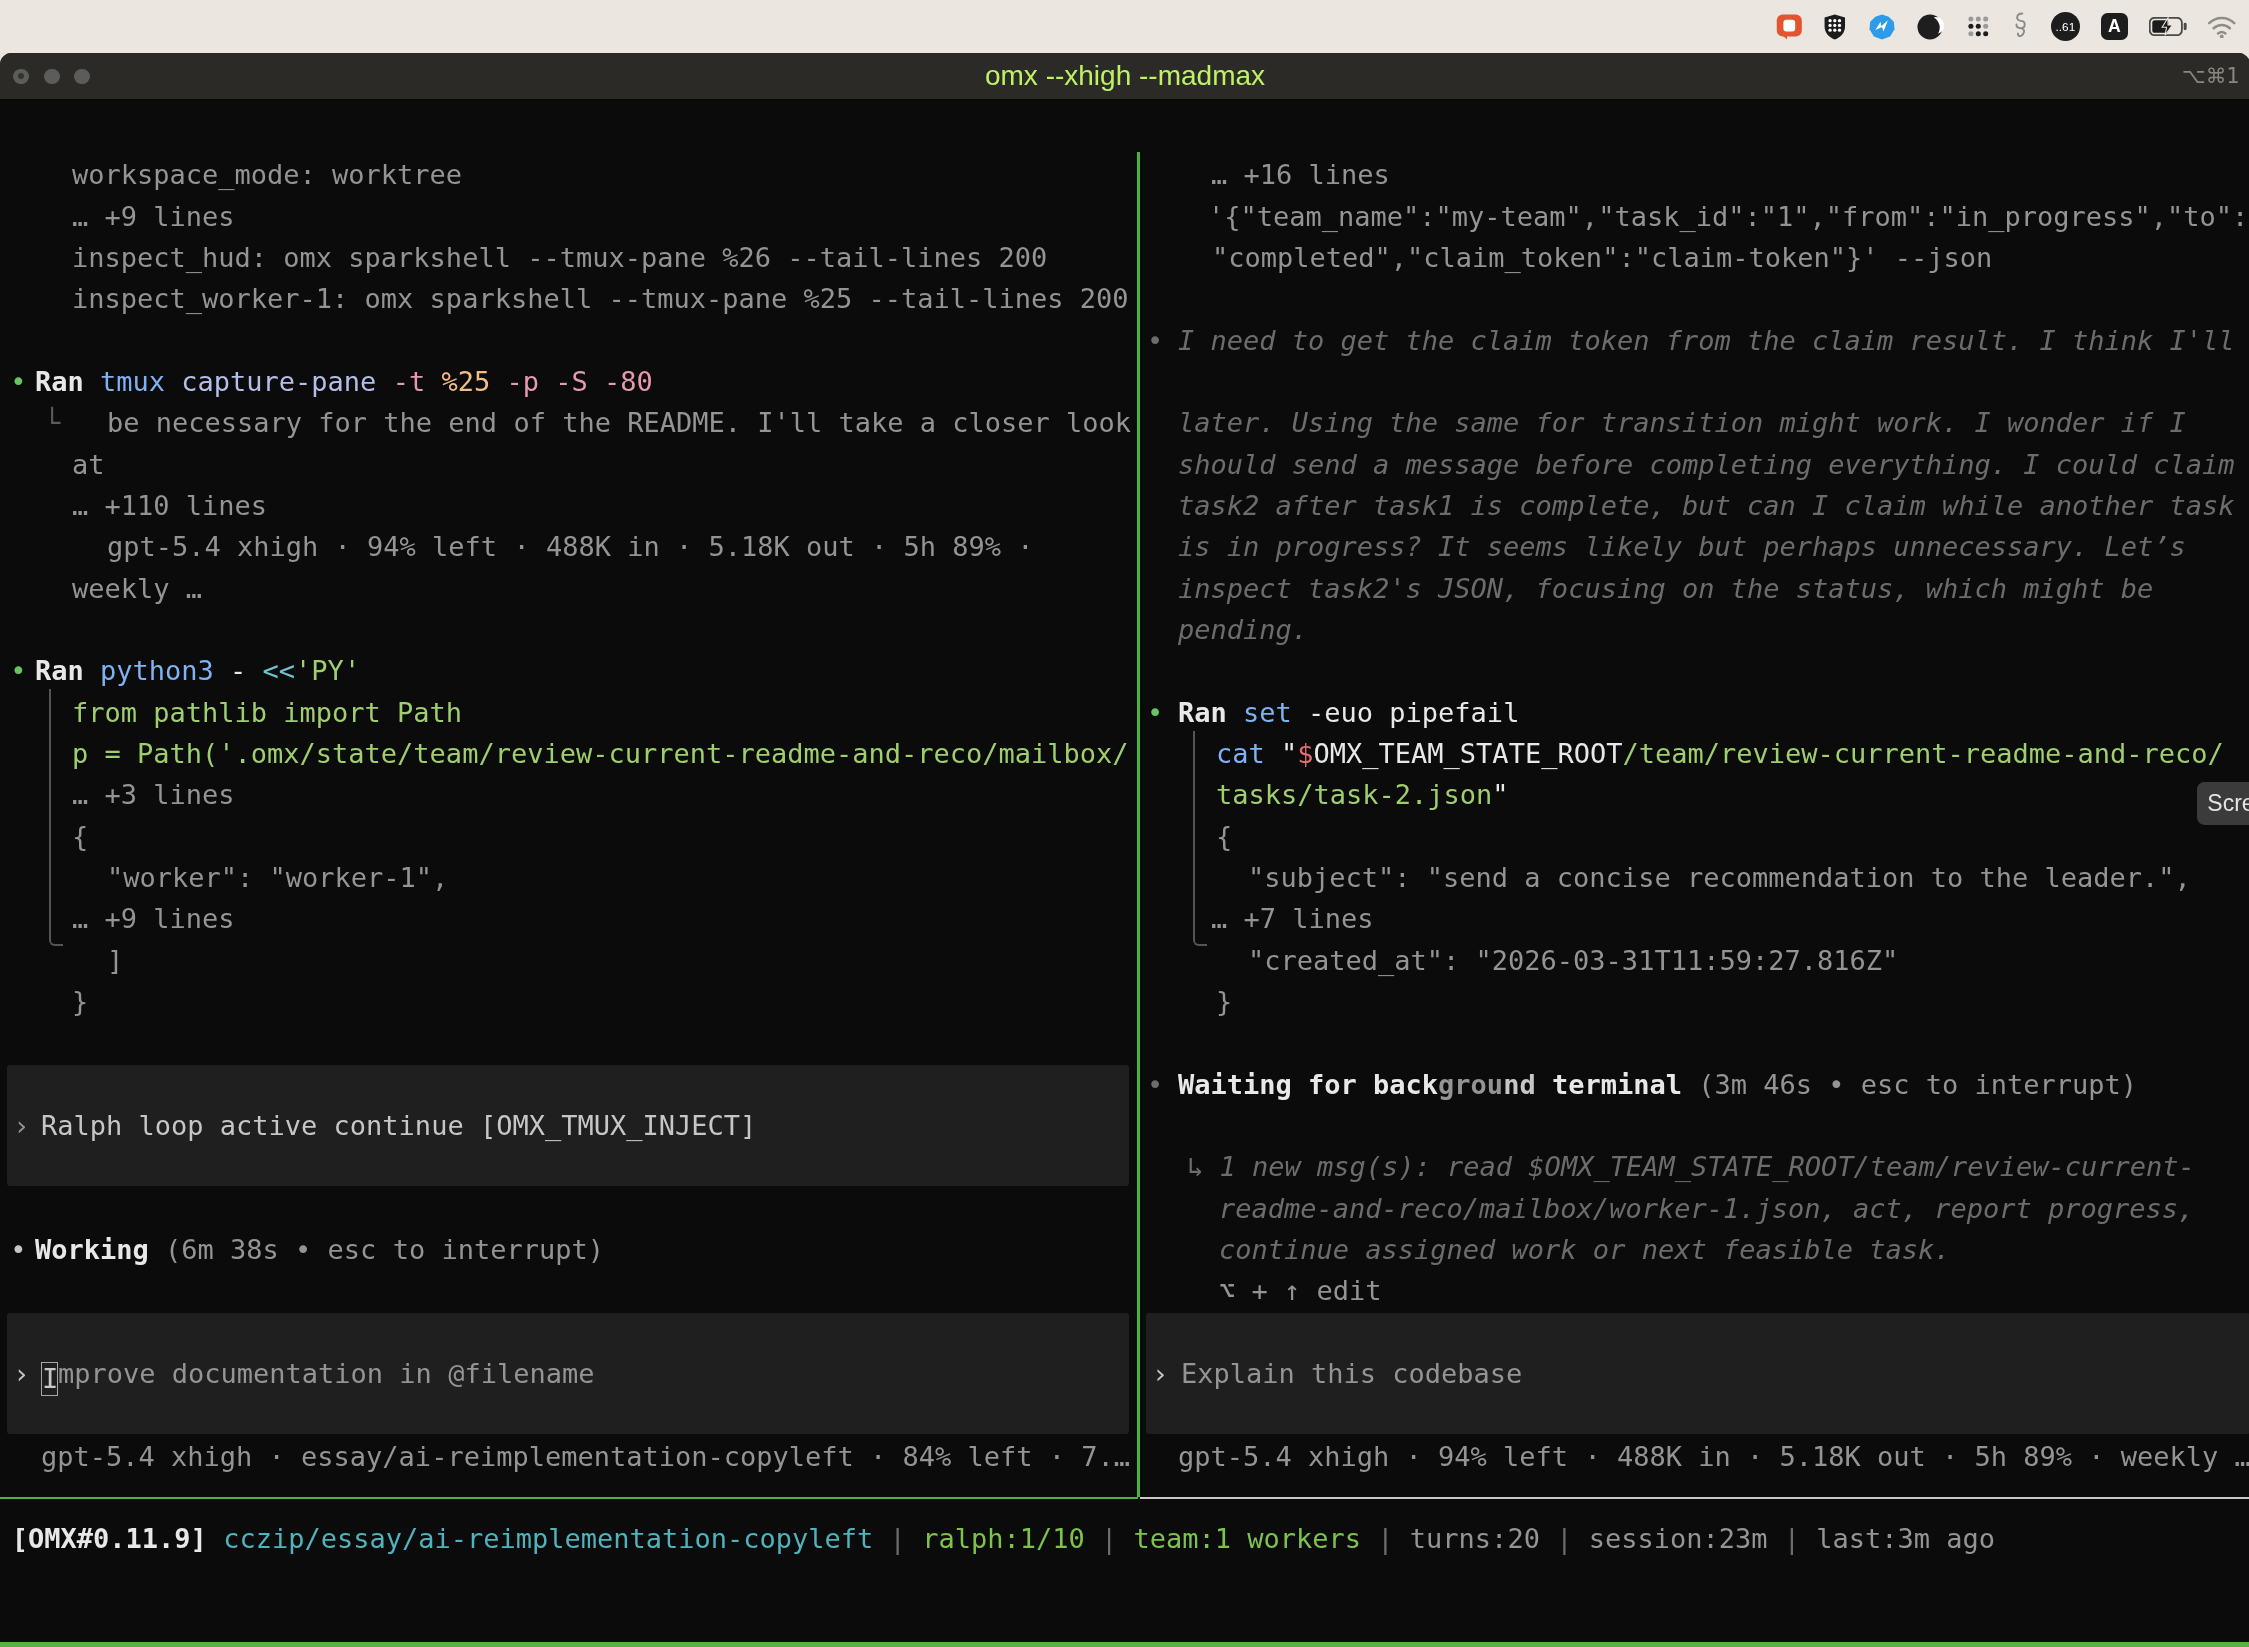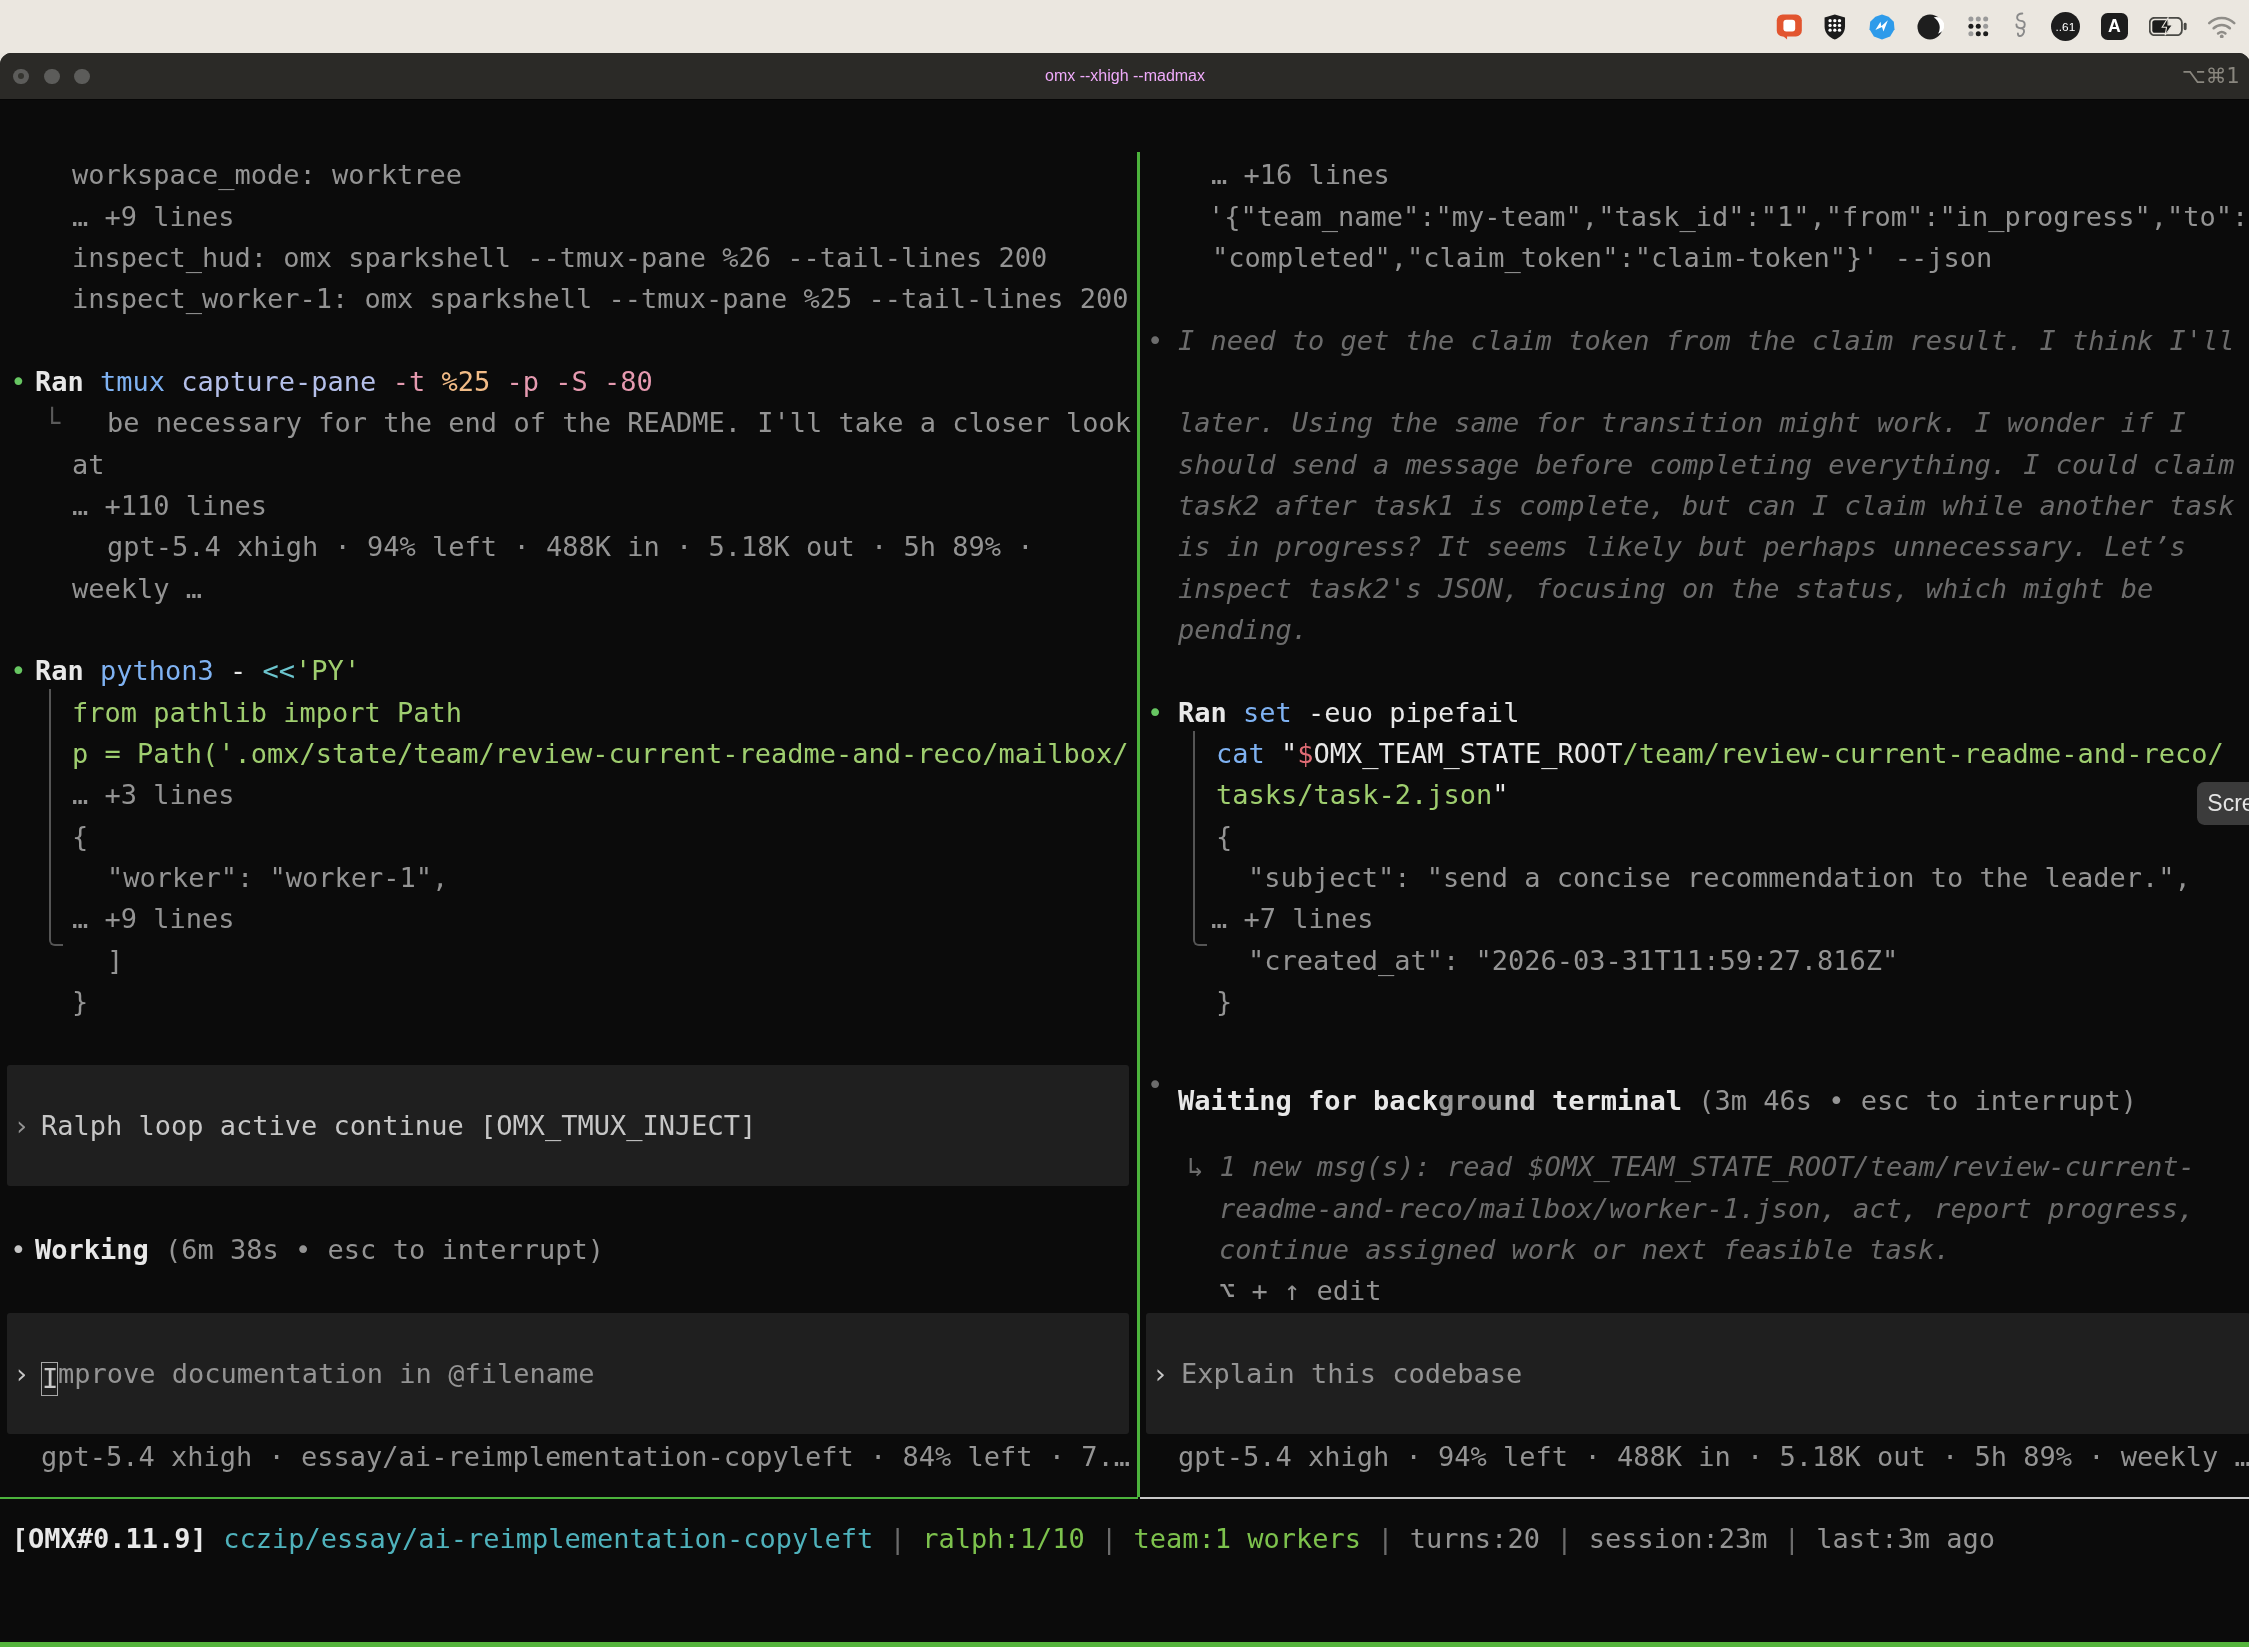--- a/index.html
+++ b/index.html
@@ -19,21 +19,21 @@
   .badge-61{width:29.5px;height:29.5px;background:#1d1d1d;border-radius:50%;color:#fff;
             font-size:11.8px;display:flex;align-items:center;justify-content:center;letter-spacing:0;}
   
   .window{position:absolute;left:0;top:53px;width:2250px;height:1594px;background:#0b0b0b;
           border-radius:11.8px 11.8px 0 0;overflow:hidden;}
   .titlebar{position:absolute;left:0;top:0;width:100%;height:46px;background:#2b2a27;
             border-bottom:1.5px solid #060606;}
   .tl{position:absolute;top:15.5px;width:15.5px;height:15.5px;border-radius:50%;background:#5c5c5a;}
   .tl .dot{position:absolute;left:4.4px;top:4.4px;width:6.6px;height:6.6px;border-radius:50%;background:#34342f;}
   .title{position:absolute;left:0;right:0;top:0;height:46px;line-height:46px;text-align:center;
-         color:#f0abfc;font-size:16px;}
+         color:#bef264;font-size:28px;}
   .titleshort{position:absolute;right:10.3px;top:0;height:46px;line-height:46px;color:#8a877f;
               font-size:20.7px;font-family:"DejaVu Sans",sans-serif;}
   
   .layer{position:absolute;background:transparent;}
   #full-layer{left:0;top:99px;width:2250px;height:1490px;overflow:hidden;}
   #left-layer{left:0;top:99px;width:1135px;height:1490px;overflow:hidden;z-index:2;}
   .tline{position:absolute;height:41px;line-height:41px;white-space:pre;
          font-family:"DejaVu Sans Mono",monospace;font-size:27px;}
   .bold{font-weight:bold;}
   .ital{font-style:italic;}
@@ -174,21 +174,21 @@
       <div class="tline" style="top: 540px; left: 1147px;"><span class="c-bullet">•</span></div>
       <div class="tline" style="top: 540px; left: 1178px;"><span class="c-white bold">Ran </span><span class="c-blue">set </span><span class="c-white">-euo pipefail</span></div>
       <div class="tline" style="top: 581px; left: 1216px;"><span class="c-blue">cat </span><span class="c-white">"</span><span class="c-red">$</span><span class="c-white">OMX_TEAM_STATE_ROOT</span><span class="c-green">/team/review-current-readme-and-reco/</span></div>
       <div class="tline" style="top: 622px; left: 1216px;"><span class="c-green">tasks/task-2.json</span><span class="c-white">"</span></div>
       <div class="tline" style="top: 664px; left: 1216px;"><span class="c-gray">{</span></div>
       <div class="tline" style="top: 705px; left: 1248px;"><span class="c-gray">"subject": "send a concise recommendation to the leader.",</span></div>
       <div class="tline" style="top: 746px; left: 1211px;"><span class="c-gray">… +7 lines</span></div>
       <div class="tline" style="top: 788px; left: 1248px;"><span class="c-gray">"created_at": "2026-03-31T11:59:27.816Z"</span></div>
       <div class="tline" style="top: 829px; left: 1216px;"><span class="c-gray">}</span></div>
       <div class="tline" style="top: 912px; left: 1147px;"><span class="c-dim">•</span></div>
-      <div class="tline" style="top: 912px; left: 1178px; margin-top: 16px;"><span class="c-white bold">Waiting for back</span><span class="c-gray bold">grou</span><span class="c-bright bold">nd</span><span class="c-white bold"> terminal</span><span class="c-gray"> (3m 46s • esc to interrupt)</span></div>
+      <div class="tline" style="top: 912px; left: 1178px;"><span class="c-white bold">Waiting for back</span><span class="c-gray bold">grou</span><span class="c-bright bold">nd</span><span class="c-white bold"> terminal</span><span class="c-gray"> (3m 46s • esc to interrupt)</span></div>
       <div class="tline" style="top: 994px; left: 1187px;"><span class="c-dim">↳ </span><span class="c-dim ital">1 new msg(s): read $OMX_TEAM_STATE_ROOT/team/review-current-</span></div>
       <div class="tline" style="top: 1036px; left: 1219px;"><span class="c-dim ital">readme-and-reco/mailbox/worker-1.json, act, report progress,</span></div>
       <div class="tline" style="top: 1077px; left: 1219px;"><span class="c-dim ital">continue assigned work or next feasible task.</span></div>
       <div class="tline" style="top: 1118px; left: 1219px;"><span class="c-gray">⌥ + ↑ edit</span></div>
       <div class="tline" style="top: 1201px; left: 1152px;"><span class="c-bright">›</span></div>
       <div class="tline" style="top: 1201px; left: 1181px;"><span class="c-gray">Explain this codebase</span></div>
       <div class="tline" style="top: 1284px; left: 1178px;"><span class="c-gray">gpt-5.4 xhigh · 94% left · 488K in · 5.18K out · 5h 89% · weekly …</span></div>
       <div class="tline" style="top: 1366px; left: 11.8px;"><span class="c-white bold">[OMX#0.11.9]</span><span class="c-gray"> </span><span class="c-teal">cczip/essay/ai-reimplementation-copyleft</span><span class="c-dim"> | </span><span class="c-sgreen">ralph:1/10</span><span class="c-dim"> | </span><span class="c-sgreen">team:1 workers</span><span class="c-dim"> | </span><span class="c-gray">turns:20</span><span class="c-dim"> | </span><span class="c-gray">session:23m</span><span class="c-dim"> | </span><span class="c-gray">last:3m ago</span></div>
     </div>
 

